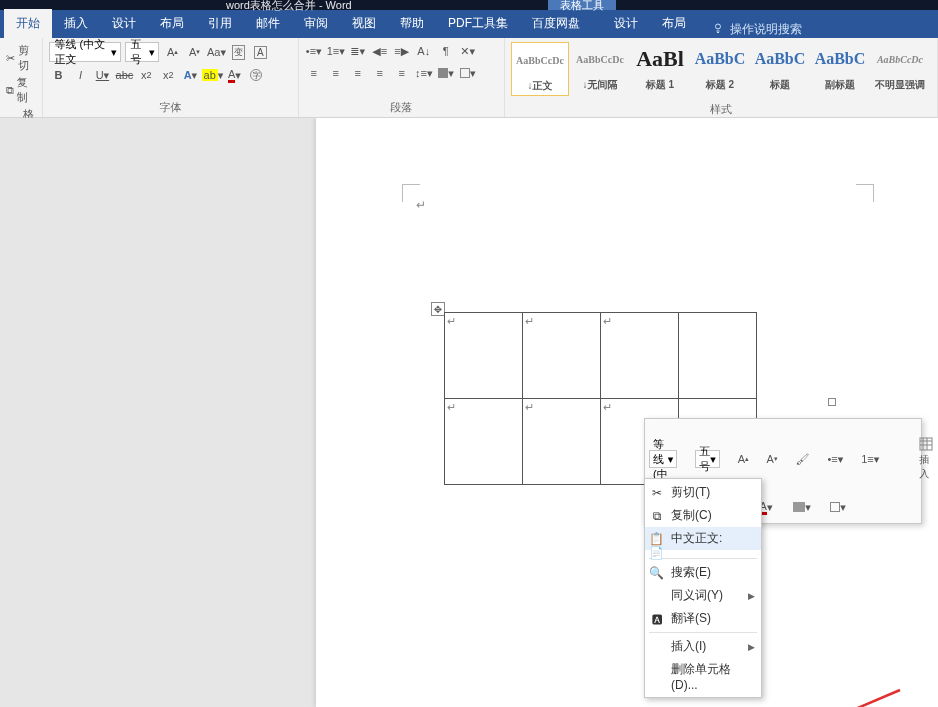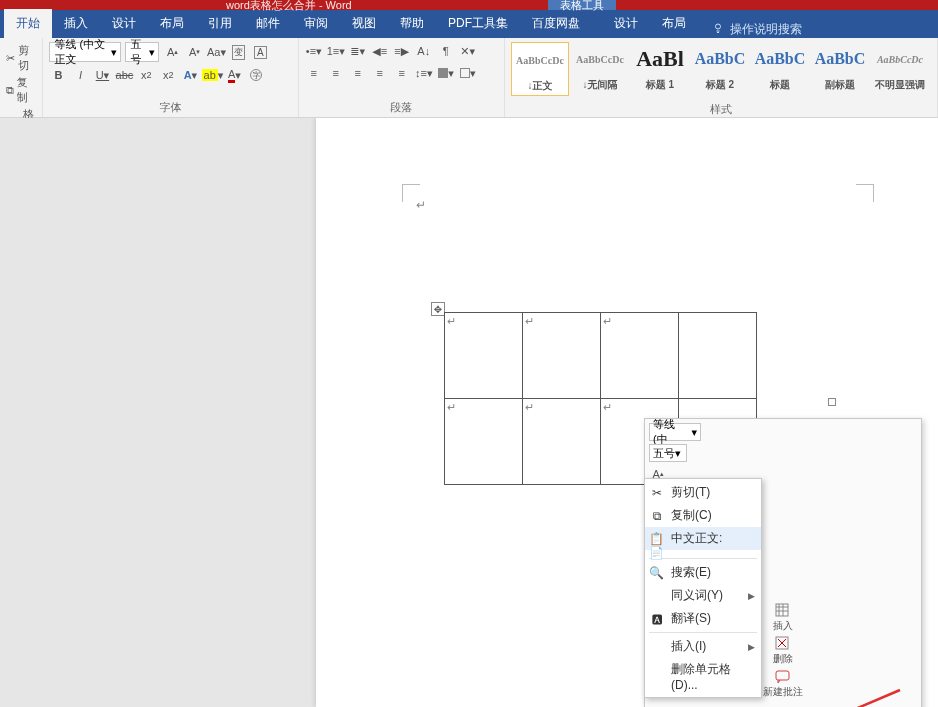--- a/index.html
+++ b/index.html
@@ -7,21 +7,21 @@
     margin: 0;
     font-family: "Microsoft YaHei", "Segoe UI", sans-serif;
     font-size: 12px;
     background: #fff;
     width: 938px;
     height: 707px;
     overflow: hidden;
     position: relative;
   }
   .titlebar {
-    background: #b91c1c;
+    background: #0f172a;
     color: #fff;
     height: 10px;
     display: flex;
     align-items: center;
     padding: 0 6px;
     font-size: 11px;
   }
   .titlebar .title { margin-left: 220px; opacity: .9; }
   .tabbar {
     background: #2b579a;
@@ -131,21 +131,21 @@
     border:1px solid #555;width:78px;height:86px;vertical-align:top;padding:2px;font-size:11px;color:#888;
   }
   .sel-handle{
     position:absolute;width:8px;height:8px;border:1px solid #888;background:#fff;
   }
   .mini-toolbar{
     position:absolute;left:644px;top:300px;width:278px;
     background:#fafafa;border:1px solid #c8c8c8;box-shadow:2px 2px 6px rgba(0,0,0,.2);
     padding:4px;font-size:11px;
   }
-  .mini-row{display:flex;gap:3px;margin-bottom:3px;flex-direction:column;}
+  .mini-row{display:flex;align-items:center;gap:18px;margin-bottom:3px;}
   .mini-combo{background:#fff;border:1px solid #c5c5c5;height:18px;padding:0 3px;display:flex;align-items:center;}
   .mini-btn{width:18px;height:18px;display:flex;align-items:center;justify-content:center;color:#555;}
   .mini-big{display:flex;flex-direction:column;align-items:center;font-size:10px;color:#555;padding:0 4px;}
   .context-menu{
     position:absolute;left:644px;top:360px;width:118px;
     background:#fff;border:1px solid #c8c8c8;box-shadow:2px 2px 6px rgba(0,0,0,.25);
     padding:2px 0;font-size:12px;
   }
   .cm-item{
     display:flex;align-items:center;padding:3px 8px 3px 26px;position:relative;color:#333;

